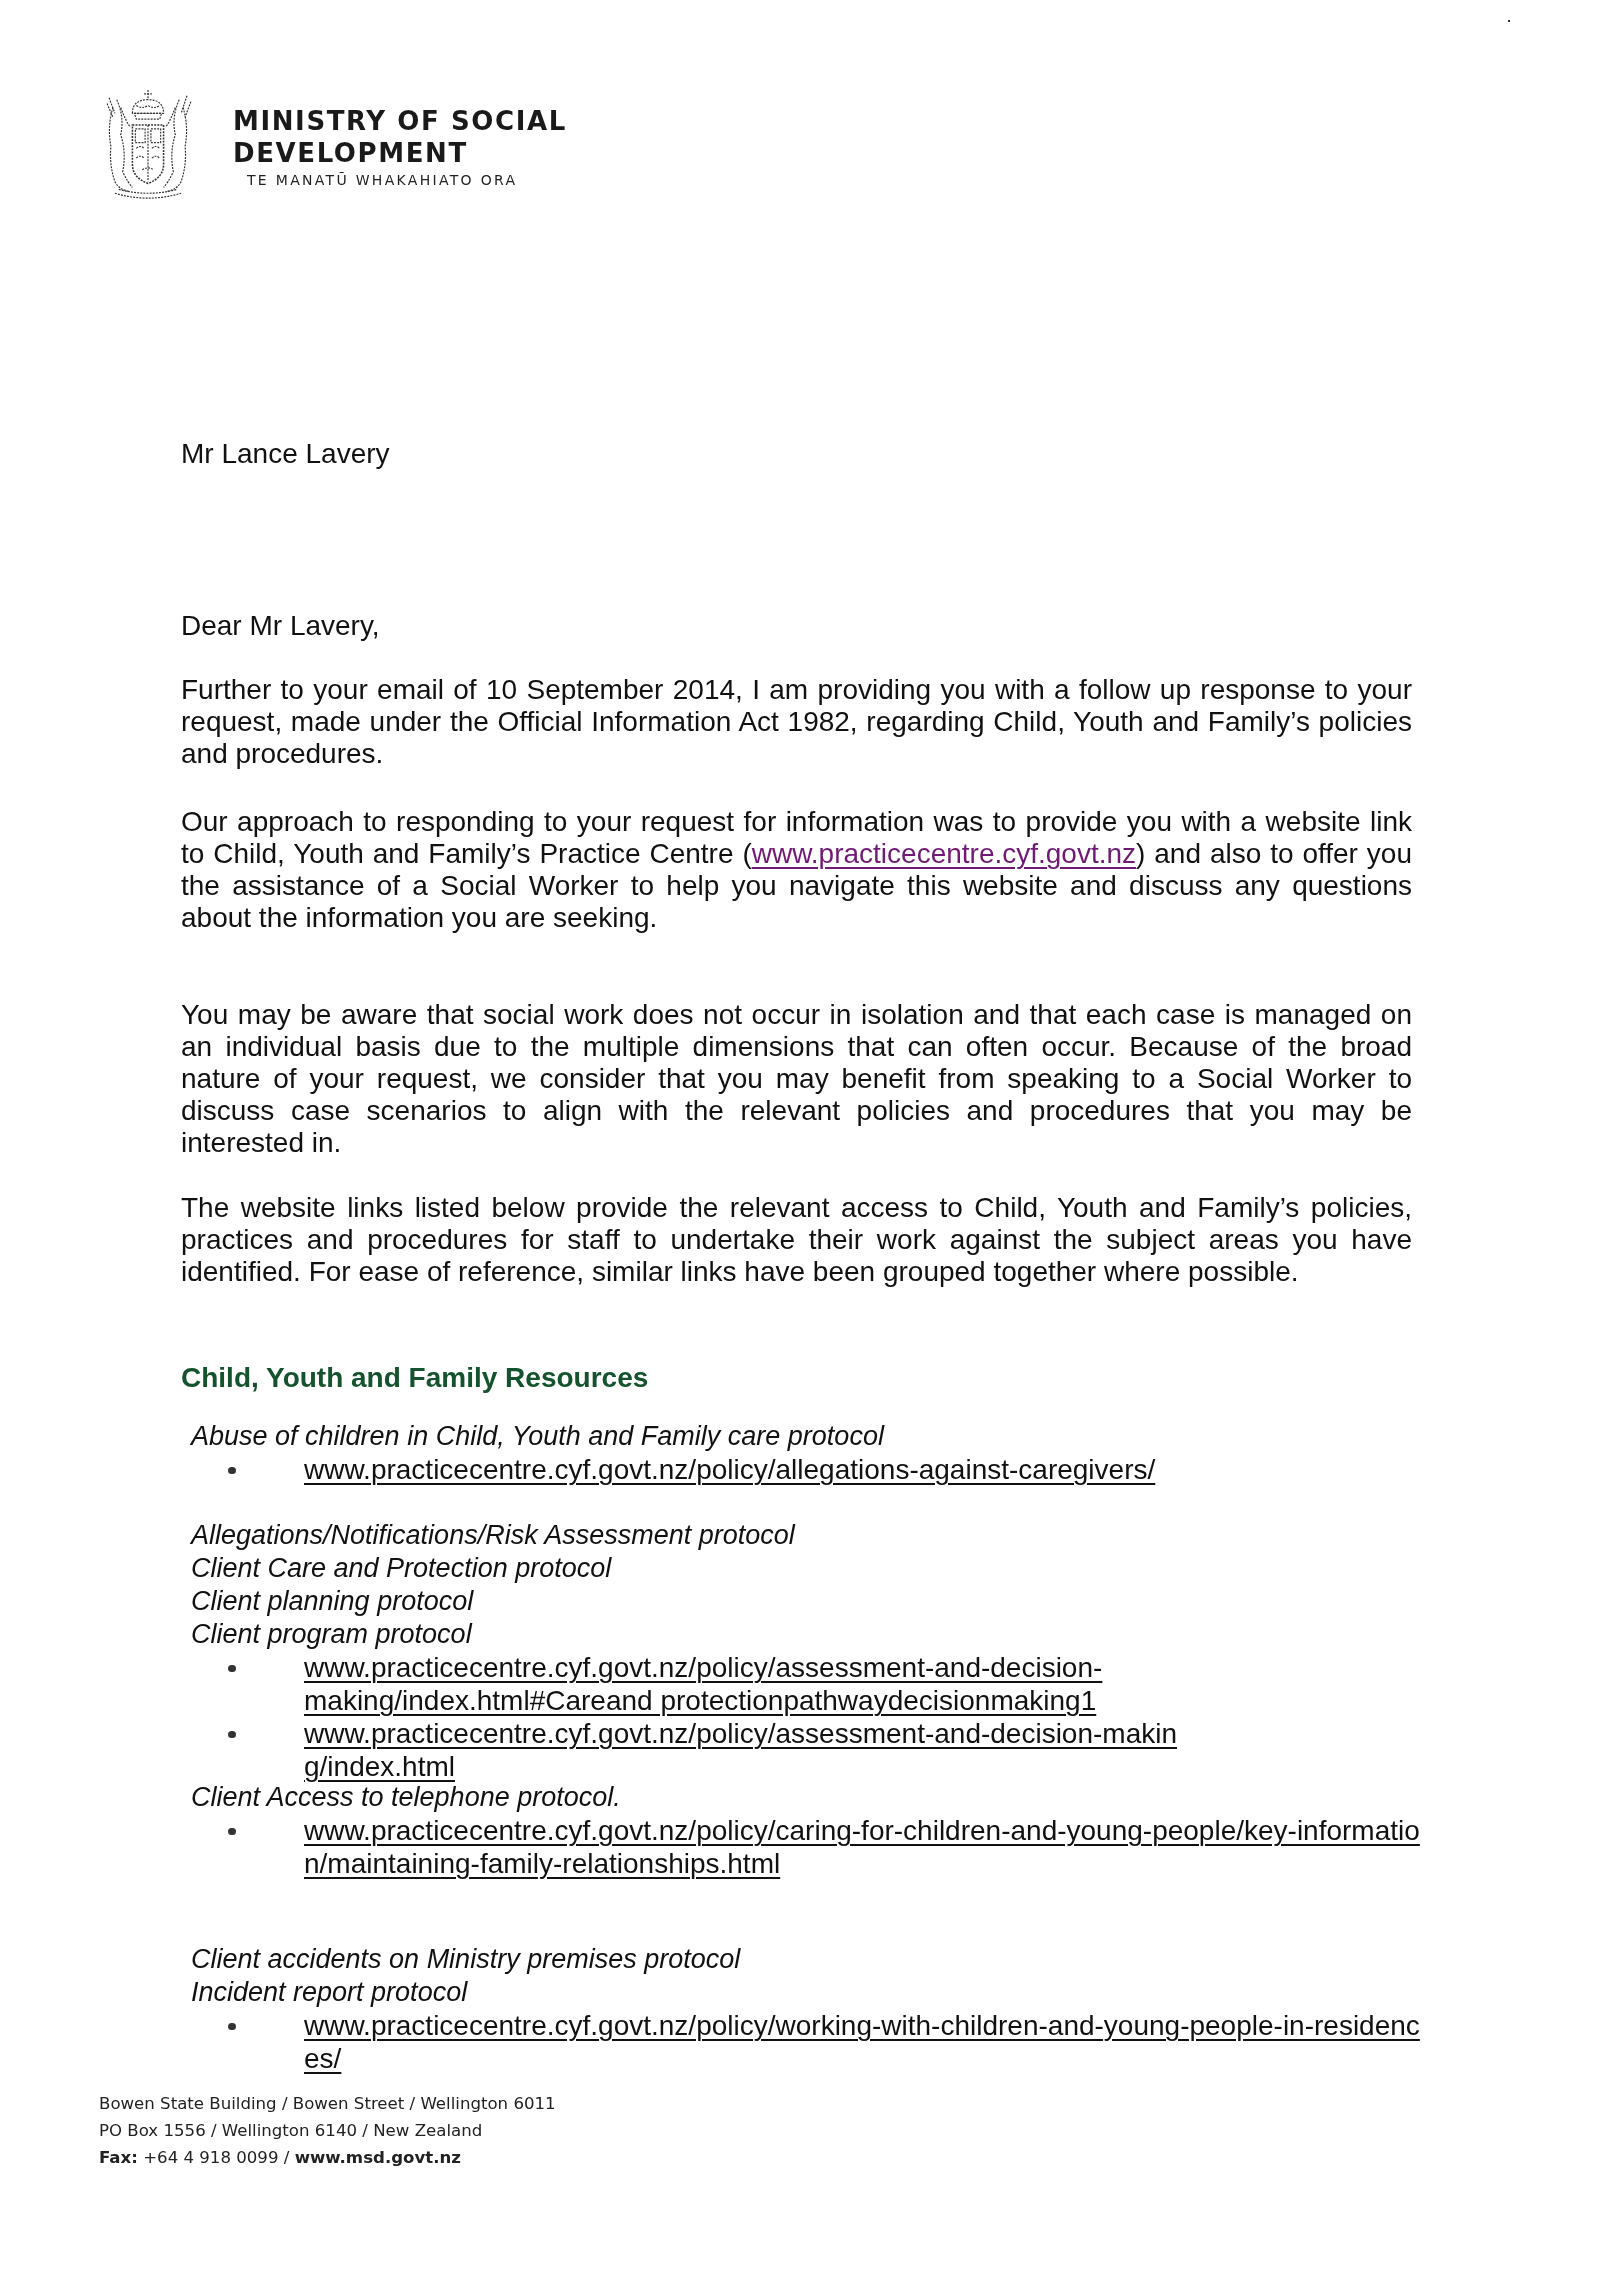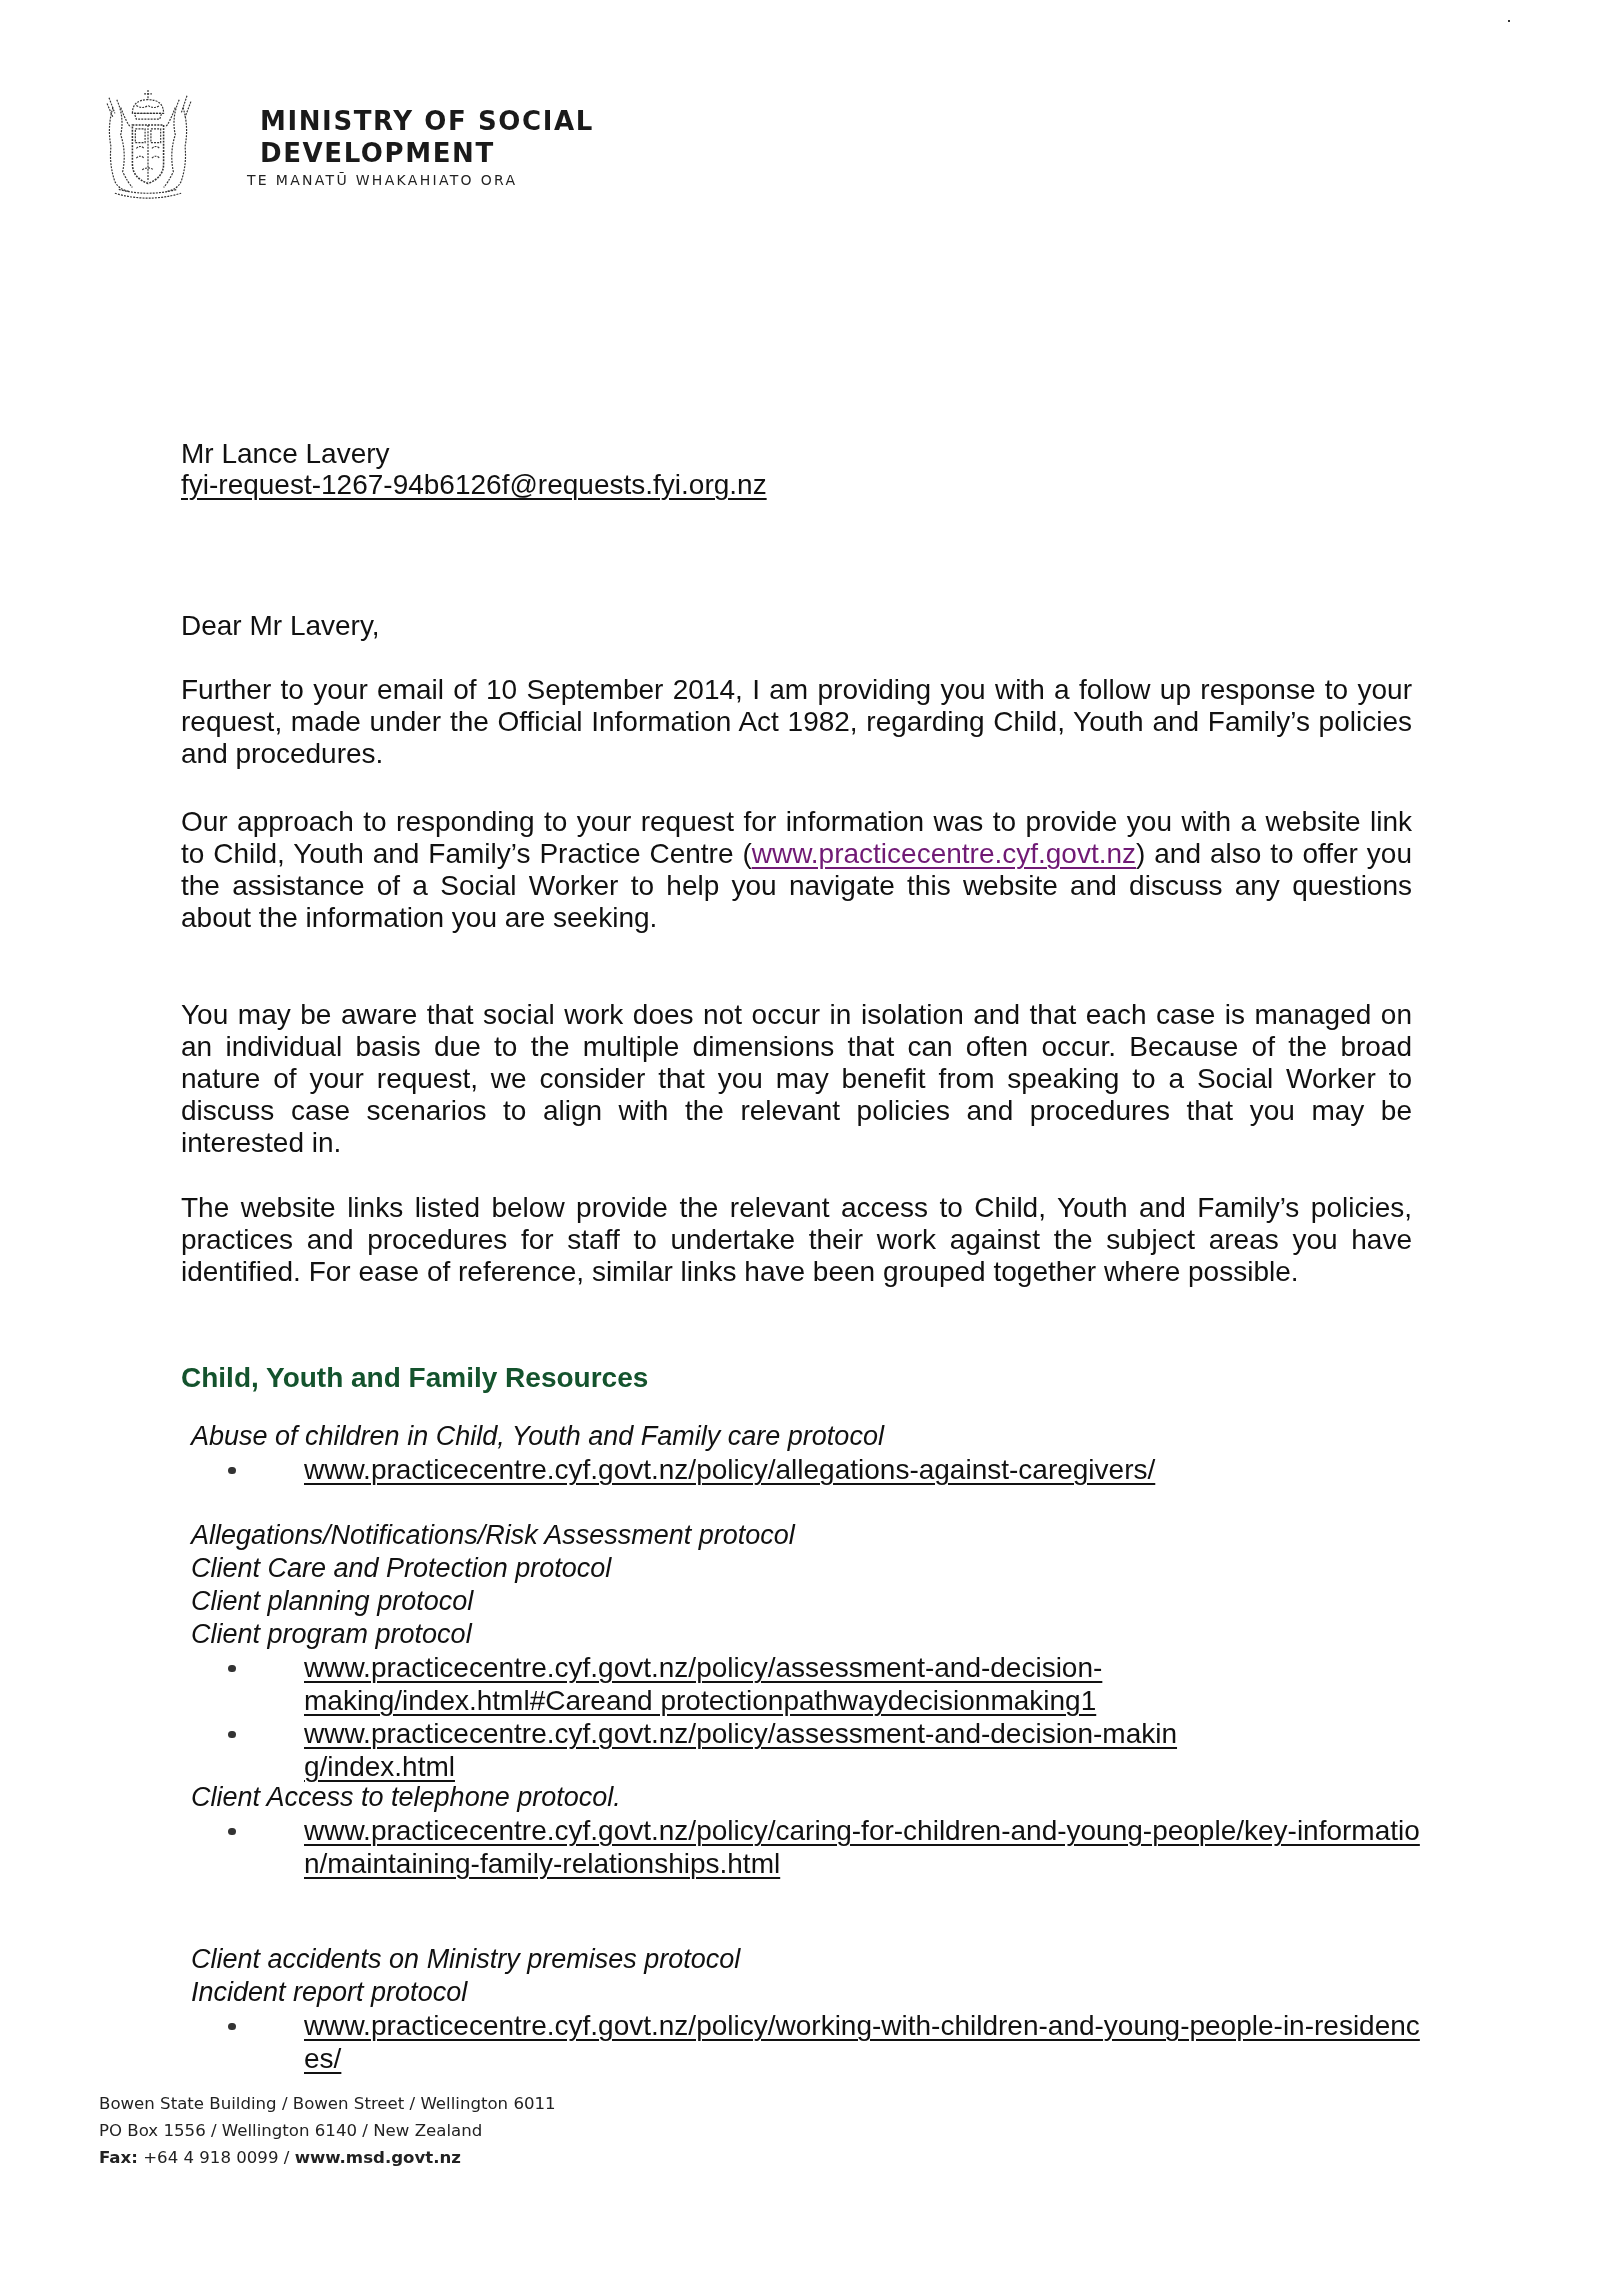--- a/index.html
+++ b/index.html
@@ -15,21 +15,21 @@
     color: #111111;
     font-family: "Liberation Sans", sans-serif;
   }
   .page { position: absolute; left: 0; top: 0; width: 1623px; height: 2278px; background:#fff; }
 
   
   .crest {
     position: absolute; left: 103px; top: 88px; width: 90px; height: 115px;
   }
   .org-name {
-    position: absolute; left: 260px; top: 105px;
+    position: absolute; left: 233px; top: 105px;
     font-family: "DejaVu Sans", sans-serif;
     font-weight: bold;
     font-size: 26px;
     line-height: 32px;
     letter-spacing: 1.6px;
     color: #1a1a1a;
   }
   .org-name div { white-space: nowrap; }
   .org-maori {
     position: absolute; left: 247px; top: 172px;
@@ -151,21 +151,20 @@
   </svg>
 
   <div class="org-name">
     <div>MINISTRY OF SOCIAL</div>
     <div>DEVELOPMENT</div>
   </div>
   <div class="org-maori">TE MANATŪ WHAKAHIATO ORA</div>
 
   <div class="body-text addr">
     <div>Mr Lance Lavery</div>
-    <div><a href="fyi-request-1267-94b6126f@requests.fyi.org.nz">fyi-request-1267-94b6126f@requests.fyi.org.nz</a></div>
   </div>
 
   <div class="body-text salutation">Dear Mr Lavery,</div>
 
   <div class="body-text para p1">Further to your email of 10 September 2014, I am providing you with a follow up response to your request, made under the Official Information Act 1982, regarding Child, Youth and Family’s policies and procedures.</div>
 
   <div class="body-text para p2"><span>Our approach to responding to your request for information was to provide you with a website link to Child, Youth and Family’s Practice Centre (</span><a>www.practicecentre.cyf.govt.nz</a><span>) and also to offer you the assistance of a Social Worker to help you navigate this website and discuss any questions about the information you are seeking.</span></div>
 
   <div class="body-text para p3">You may be aware that social work does not occur in isolation and that each case is managed on an individual basis due to the multiple dimensions that can often occur. Because of the broad nature of your request, we consider that you may benefit from speaking to a Social Worker to discuss case scenarios to align with the relevant policies and procedures that you may be interested in.</div>
 

